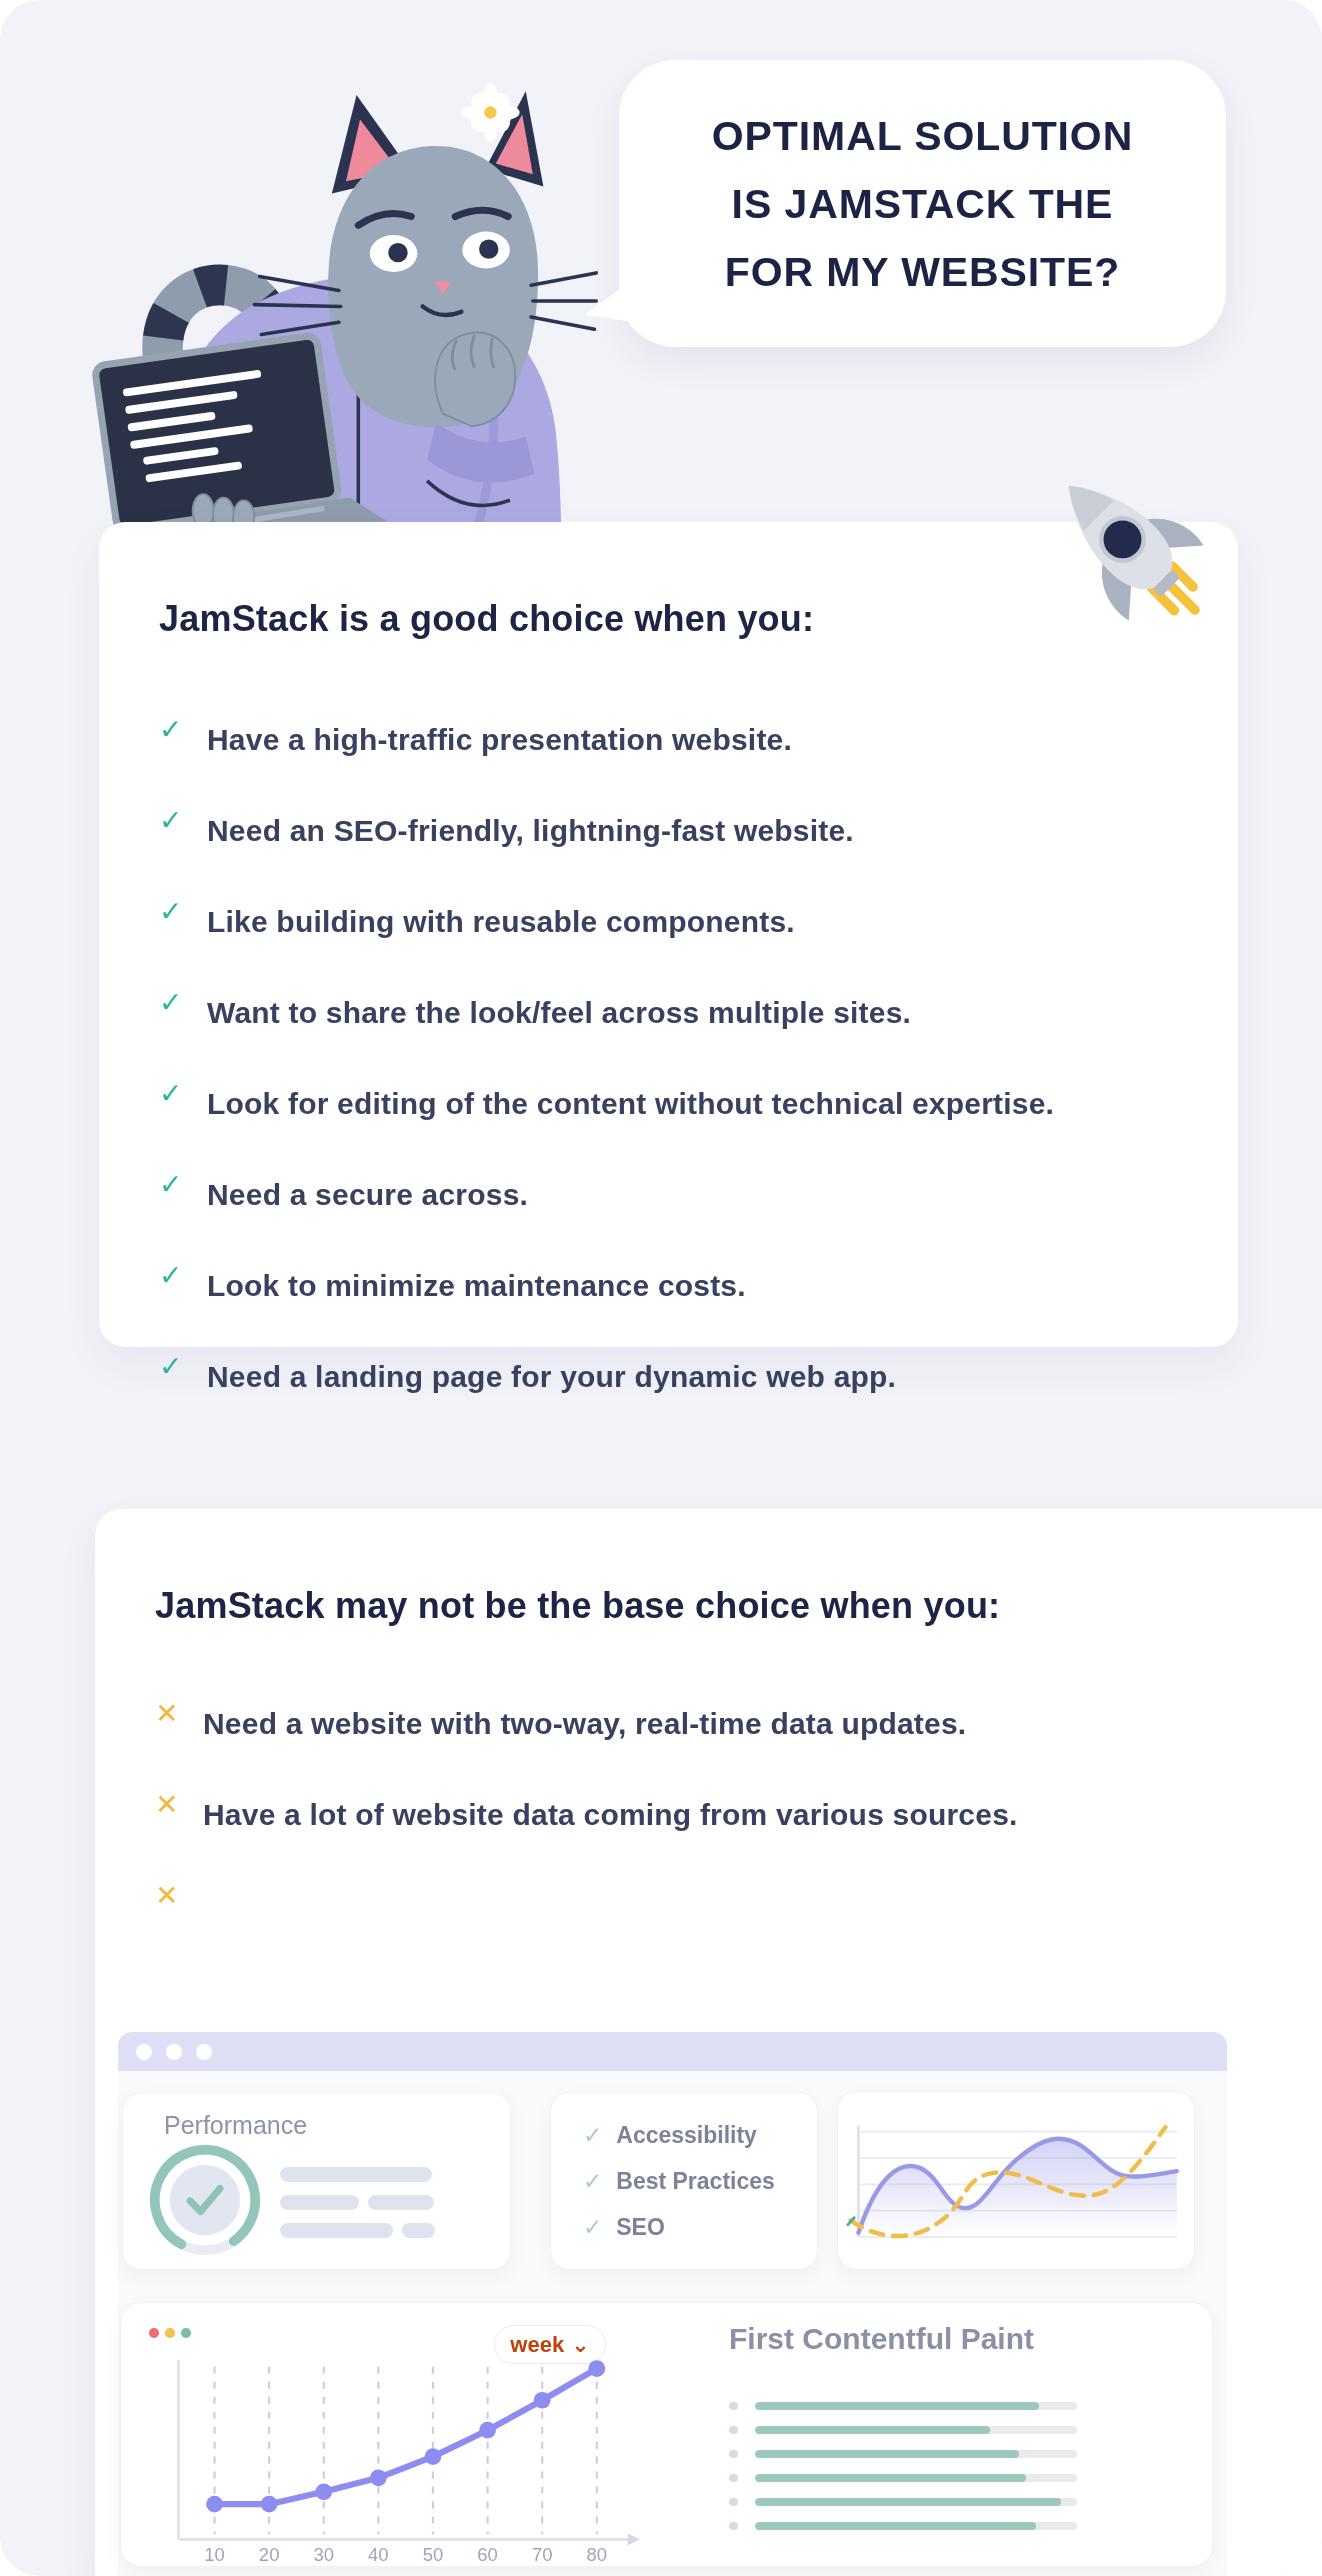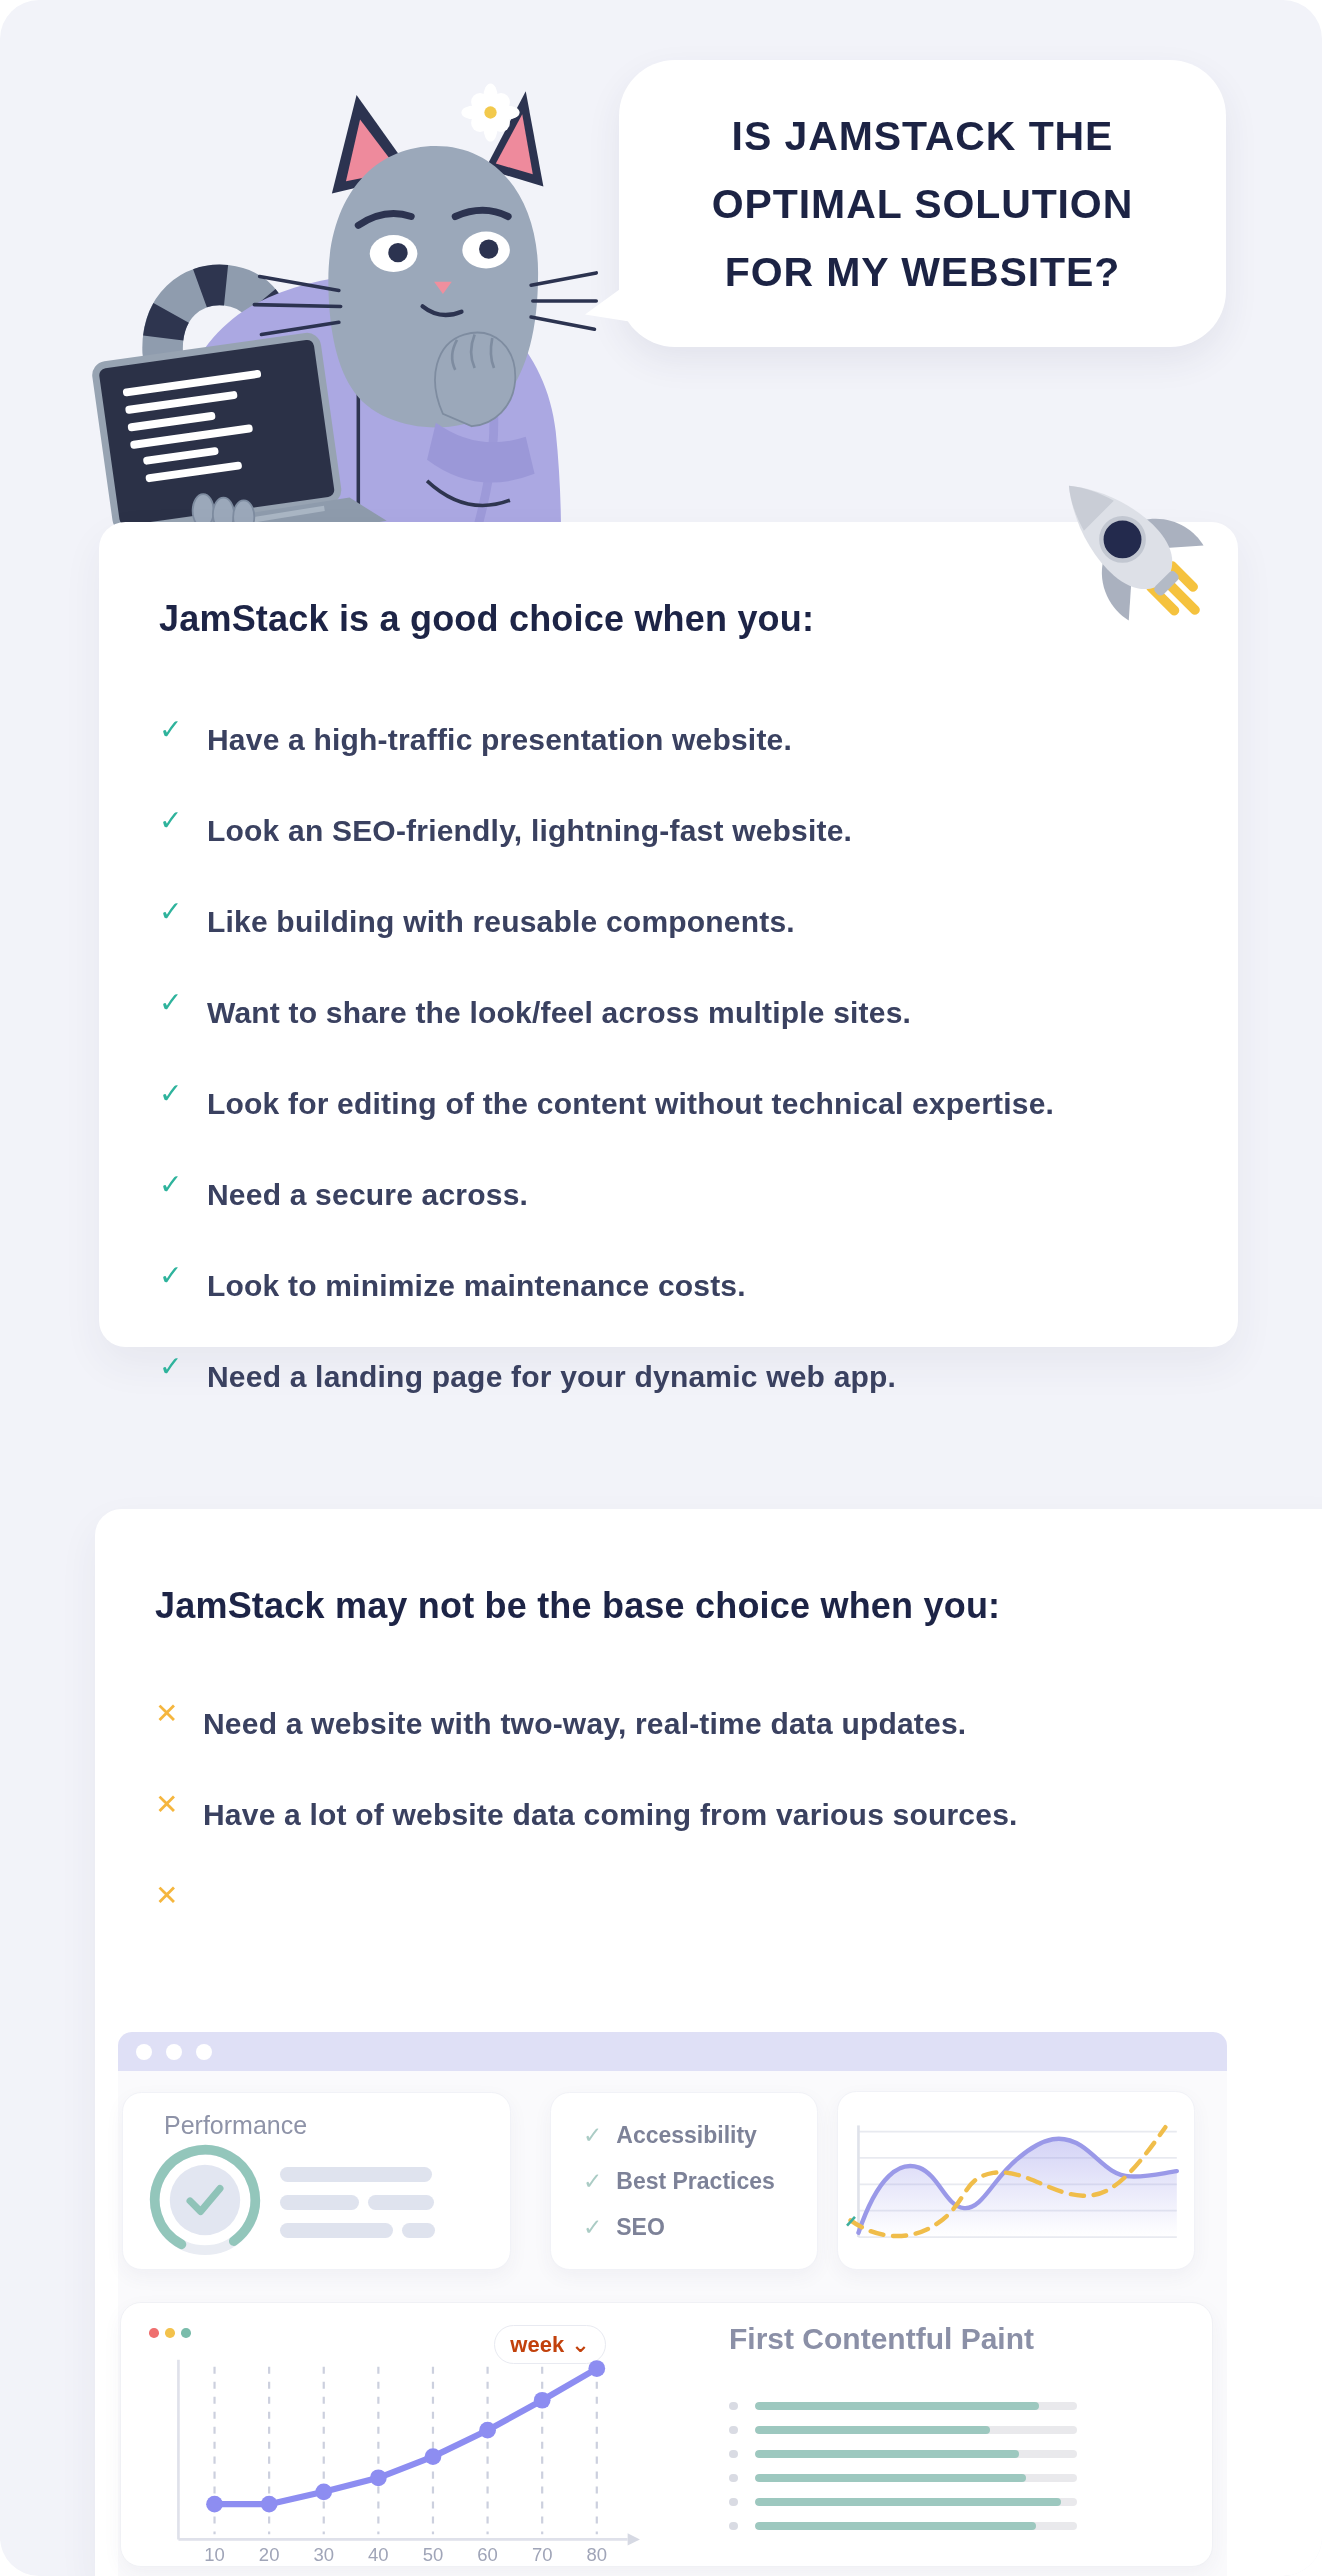--- a/index.html
+++ b/index.html
@@ -143,35 +143,35 @@
       <g fill="#9ba8ba" stroke="#7e8ca0" stroke-width="2">
         <ellipse cx="176" cy="532" rx="12" ry="19"></ellipse>
         <ellipse cx="199" cy="536" rx="12" ry="19"></ellipse>
         <ellipse cx="222" cy="539" rx="12" ry="19"></ellipse>
       </g>
     </svg>
   </div>
 
   <div class="bubble">
     <div class="bubble-tail"></div>
+    <div class="bubble-line">OPTIMAL SOLUTION</div>
     <div class="bubble-line">IS JAMSTACK THE</div>
-    <div class="bubble-line">OPTIMAL SOLUTION</div>
     <div class="bubble-line">FOR MY WEBSITE?</div>
   </div>
 
   <div class="card card-good">
     <div class="card-title">JamStack is a good choice when you:</div>
     <ul class="checklist list-good" id="good-list">
         <li>
           <span class="mark mark-check">✓</span>
           <span class="item-text">Have a high-traffic presentation website.</span>
         </li>
         <li>
           <span class="mark mark-check">✓</span>
-          <span class="item-text">Look an SEO-friendly, lightning-fast website.</span>
+          <span class="item-text">Need an SEO-friendly, lightning-fast website.</span>
         </li>
         <li>
           <span class="mark mark-check">✓</span>
           <span class="item-text">Like building with reusable components.</span>
         </li>
         <li>
           <span class="mark mark-check">✓</span>
           <span class="item-text">Want to share the look/feel across multiple sites.</span>
         </li>
         <li>

